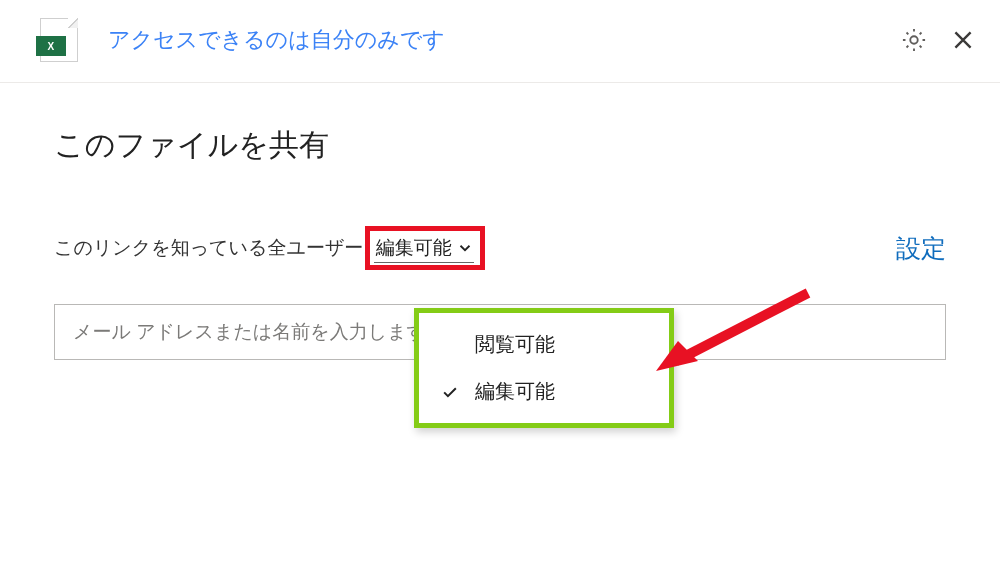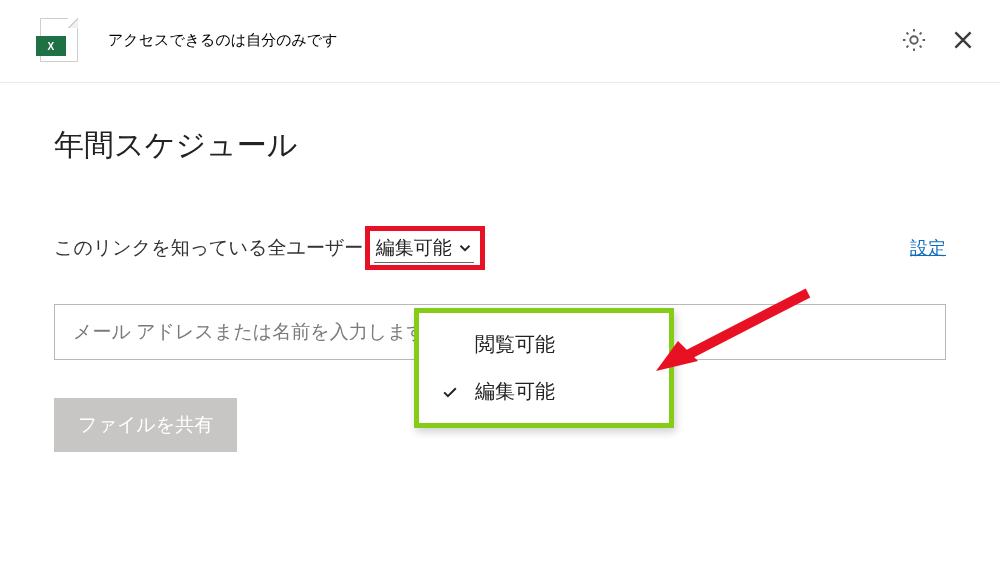--- a/index.html
+++ b/index.html
@@ -51,22 +51,22 @@
     letter-spacing: 0.5px;
   }
   .file-meta { flex: 1; }
   .file-name {
     font-size: 22px;
     color: #333;
     margin-bottom: 6px;
   }
   .file-name .ext { font-weight: 700; }
   .file-sub {
-    font-size: 15px;
-    color: #000000;
+    font-size: 22px;
+    color: #3b82f6;
   }
   .header-actions {
     display: flex;
     align-items: center;
     gap: 22px;
     color: #605e5c;
   }
   .gear-icon, .close-icon { cursor: pointer; }
   .main {
     padding: 42px 54px 0 54px;
@@ -109,24 +109,23 @@
   .perm-dropdown-wrap::after {
     content: "";
     position: absolute;
     left: 4px;
     right: 6px;
     bottom: 2px;
     height: 1px;
     background: #666;
   }
   .settings-link {
-    font-size: 18px;
+    font-size: 25px;
     color: #0f6cbd;
     cursor: pointer;
-    text-decoration: underline;
   }
   .email-input {
     width: 100%;
     height: 56px;
     border: 1px solid #b9b8b6;
     font-size: 19px;
     padding: 0 18px;
     color: #333;
     outline: none;
   }
@@ -209,41 +208,40 @@
     </span>
     <span class="close-icon">
       <svg width="26" height="26" viewBox="0 0 24 24" fill="none" stroke="#3b3a39" stroke-width="2.2">
         <path d="M5 5l14 14M19 5L5 19"></path>
       </svg>
     </span>
   </div>
 </div>
 
 <div class="main">
-  <h1 class="title">年間スケジュール</h1>
+  <h1 class="title">このファイルを共有</h1>
 
   <div class="perm-row">
     <div class="perm-left">
       <span class="perm-label">このリンクを知っている全ユーザー: </span>
       <span class="perm-dropdown-wrap">
         <span class="perm-dropdown-text">編集可能</span>
         <span>
           <svg width="18" height="18" viewBox="0 0 24 24" fill="none" stroke="#222" stroke-width="2.4">
             <path d="M6 9l6 6 6-6"></path>
           </svg>
         </span>
       </span>
     </div>
     <span class="settings-link">設定</span>
   </div>
 
   <input class="email-input" type="text" placeholder="メール アドレスまたは名前を入力します" style="">
 
   <div class="bottom-row">
-    <button class="share-btn">ファイルを共有</button>
   </div>
 </div>
 
 <div class="dropdown-menu">
   <div class="dropdown-item">
     <span class="check"></span>
     <span>閲覧可能</span>
   </div>
   <div class="dropdown-item">
     <span class="check">

